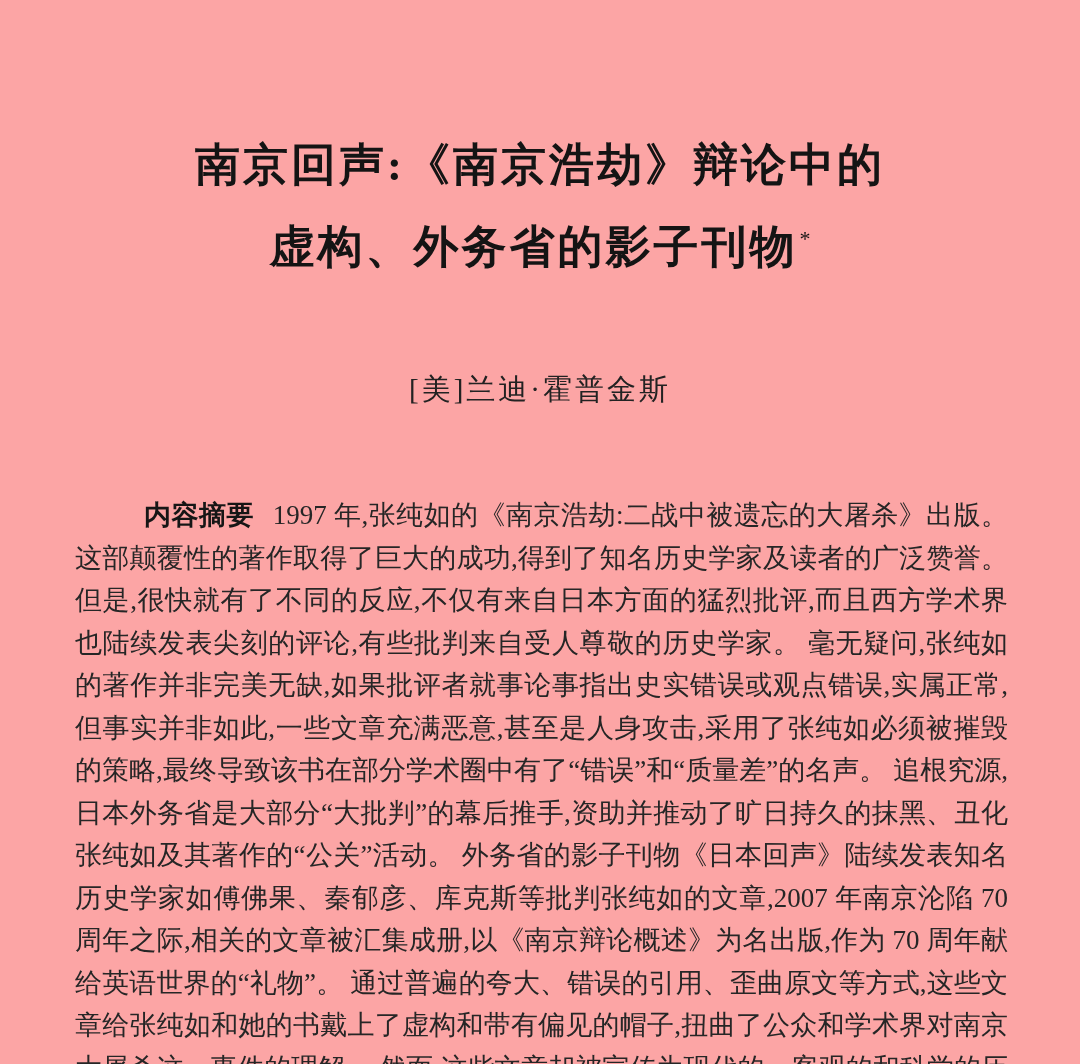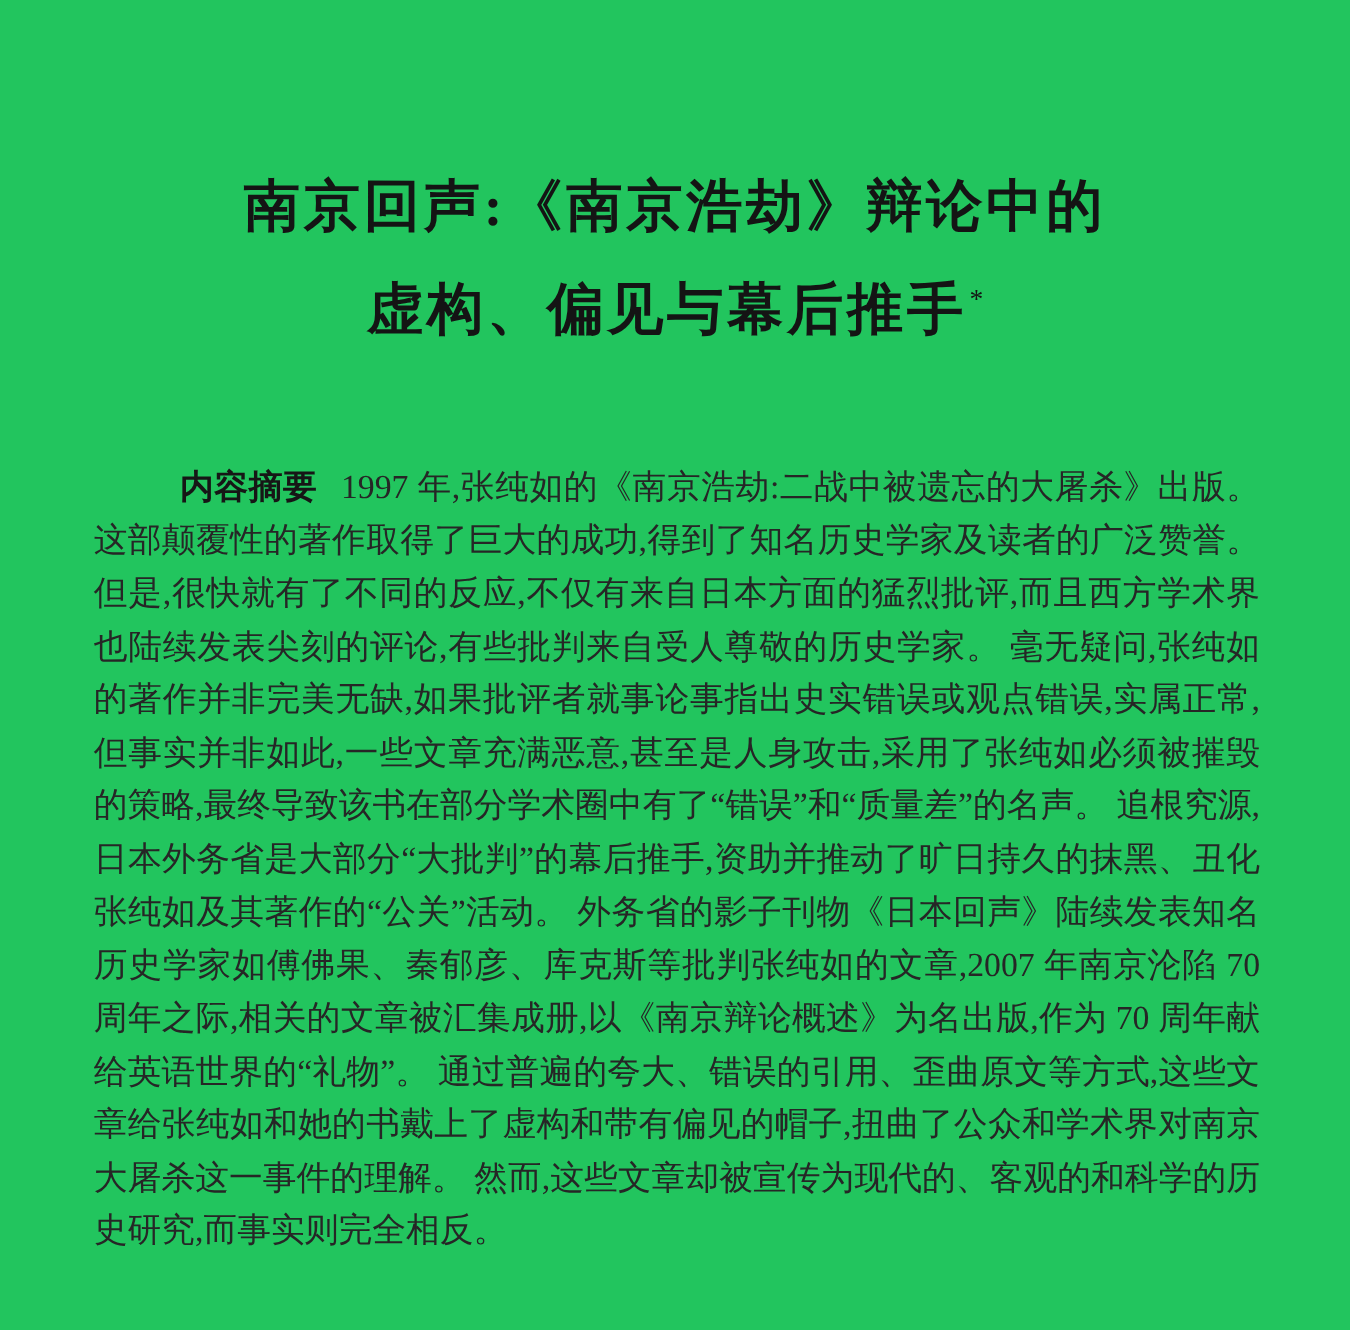--- a/index.html
+++ b/index.html
@@ -6,21 +6,21 @@
 
   html, body {
     background: #ffffff;
   }
 
   .page {
     position: relative;
     width: 1080px;
     height: 1064px;
     margin: 0 auto;
-    background: #22c55e;
+    background: #fca5a5;
     color: #1c1c1c;
     font-family: "Liberation Serif", "DejaVu Serif", serif;
     overflow: hidden;
   }
 
   
   .title-block {
     margin-top: 128px;
     text-align: center;
     font-weight: bold;
@@ -64,23 +64,24 @@
     margin-left: 15px;
   }
 </style>
 </head>
 <body>
 
 <div class="page">
 
   <h1 class="title-block">
     <span>南京回声:《南京浩劫》辩论中的</span><br>
-    <span>虚构、偏见与幕后推手</span><sup>*</sup>
+    <span>虚构、外务省的影子刊物</span><sup>*</sup>
   </h1>
 
+  <div class="author-line">[美]兰迪·霍普金斯</div>
 
   <div class="body-block">
     <p class="indent">
       <span class="label">内容摘要</span><span>1997 年,张纯如的《南京浩劫:二战中被遗忘的大屠杀》出版。 这部颠覆性的著作取得了巨大的成功,得到了知名历史学家及读者的广泛赞誉。 但是,很快就有了不同的反应,不仅有来自日本方面的猛烈批评,而且西方学术界也陆续发表尖刻的评论,有些批判来自受人尊敬的历史学家。 毫无疑问,张纯如的著作并非完美无缺,如果批评者就事论事指出史实错误或观点错误,实属正常,但事实并非如此,一些文章充满恶意,甚至是人身攻击,采用了张纯如必须被摧毁的策略,最终导致该书在部分学术圈中有了“错误”和“质量差”的名声。 追根究源,日本外务省是大部分“大批判”的幕后推手,资助并推动了旷日持久的抹黑、丑化张纯如及其著作的“公关”活动。 外务省的影子刊物《日本回声》陆续发表知名历史学家如傅佛果、秦郁彦、库克斯等批判张纯如的文章,2007 年南京沦陷 70 周年之际,相关的文章被汇集成册,以《南京辩论概述》为名出版,作为 70 周年献给英语世界的“礼物”。 通过普遍的夸大、错误的引用、歪曲原文等方式,这些文章给张纯如和她的书戴上了虚构和带有偏见的帽子,扭曲了公众和学术界对南京大屠杀这一事件的理解。 然而,这些文章却被宣传为现代的、客观的和科学的历史研究,而事实则完全相反。</span>
     </p>
 
   </div>
 
 </div>
 

